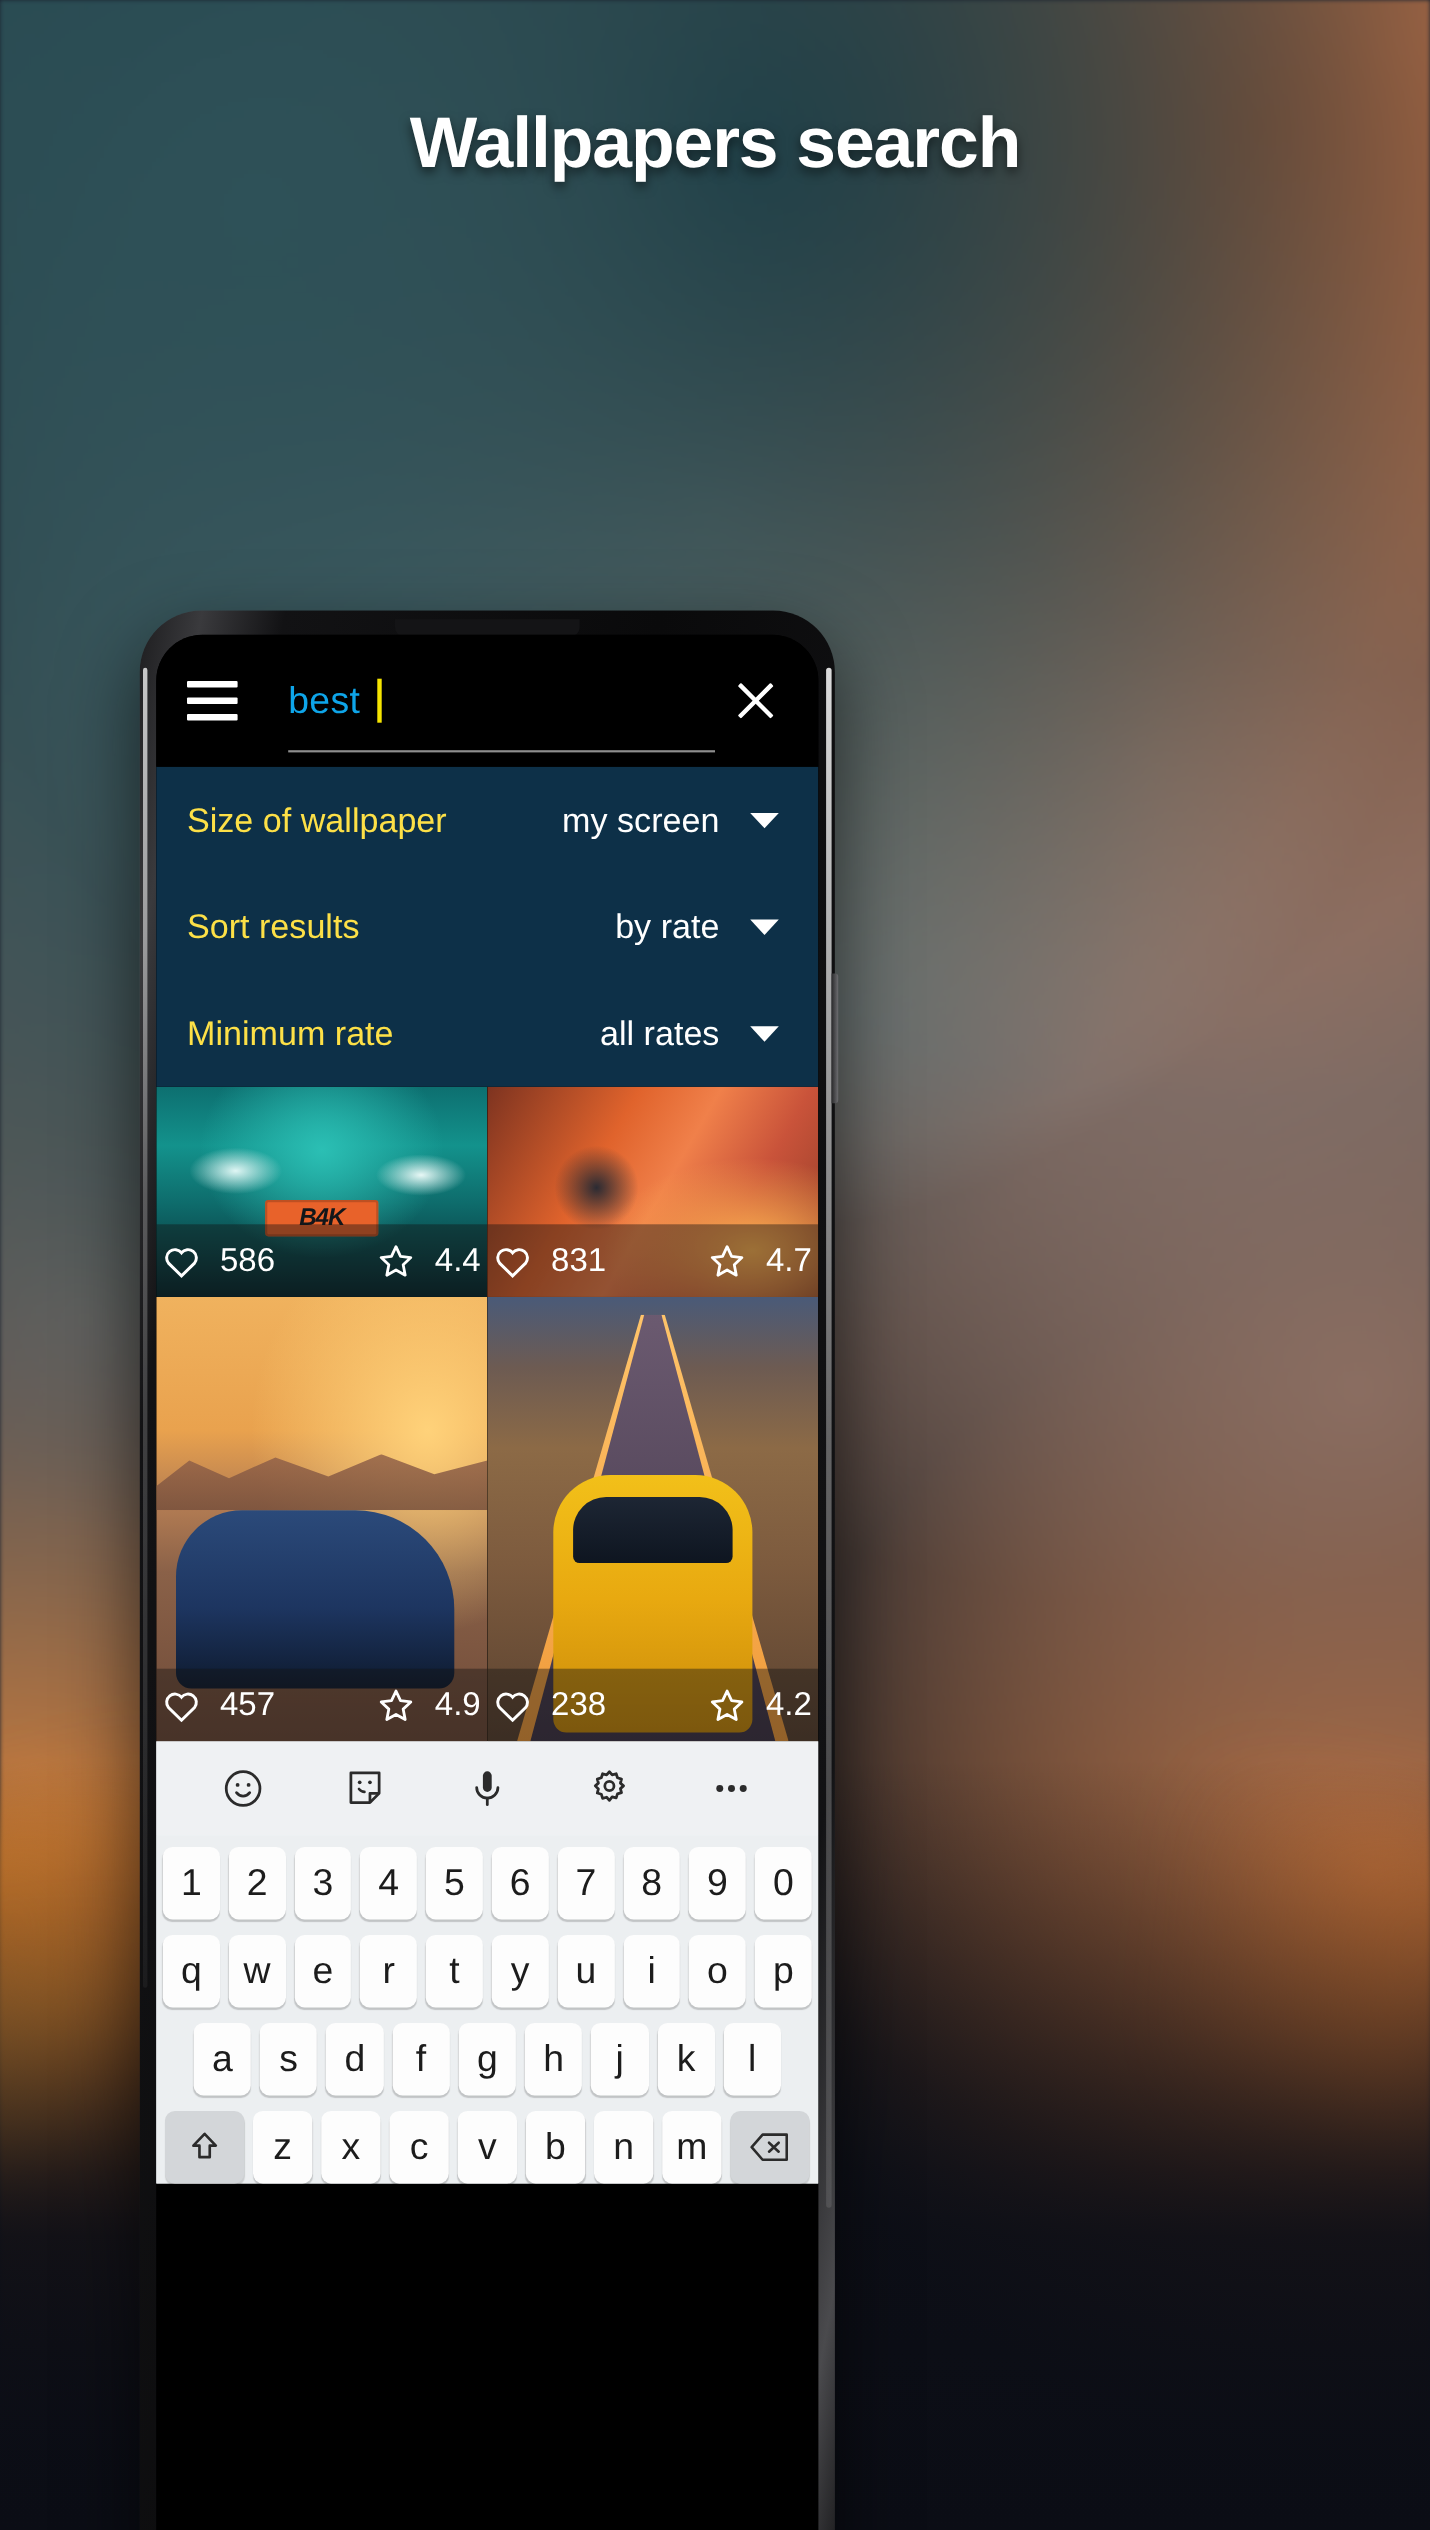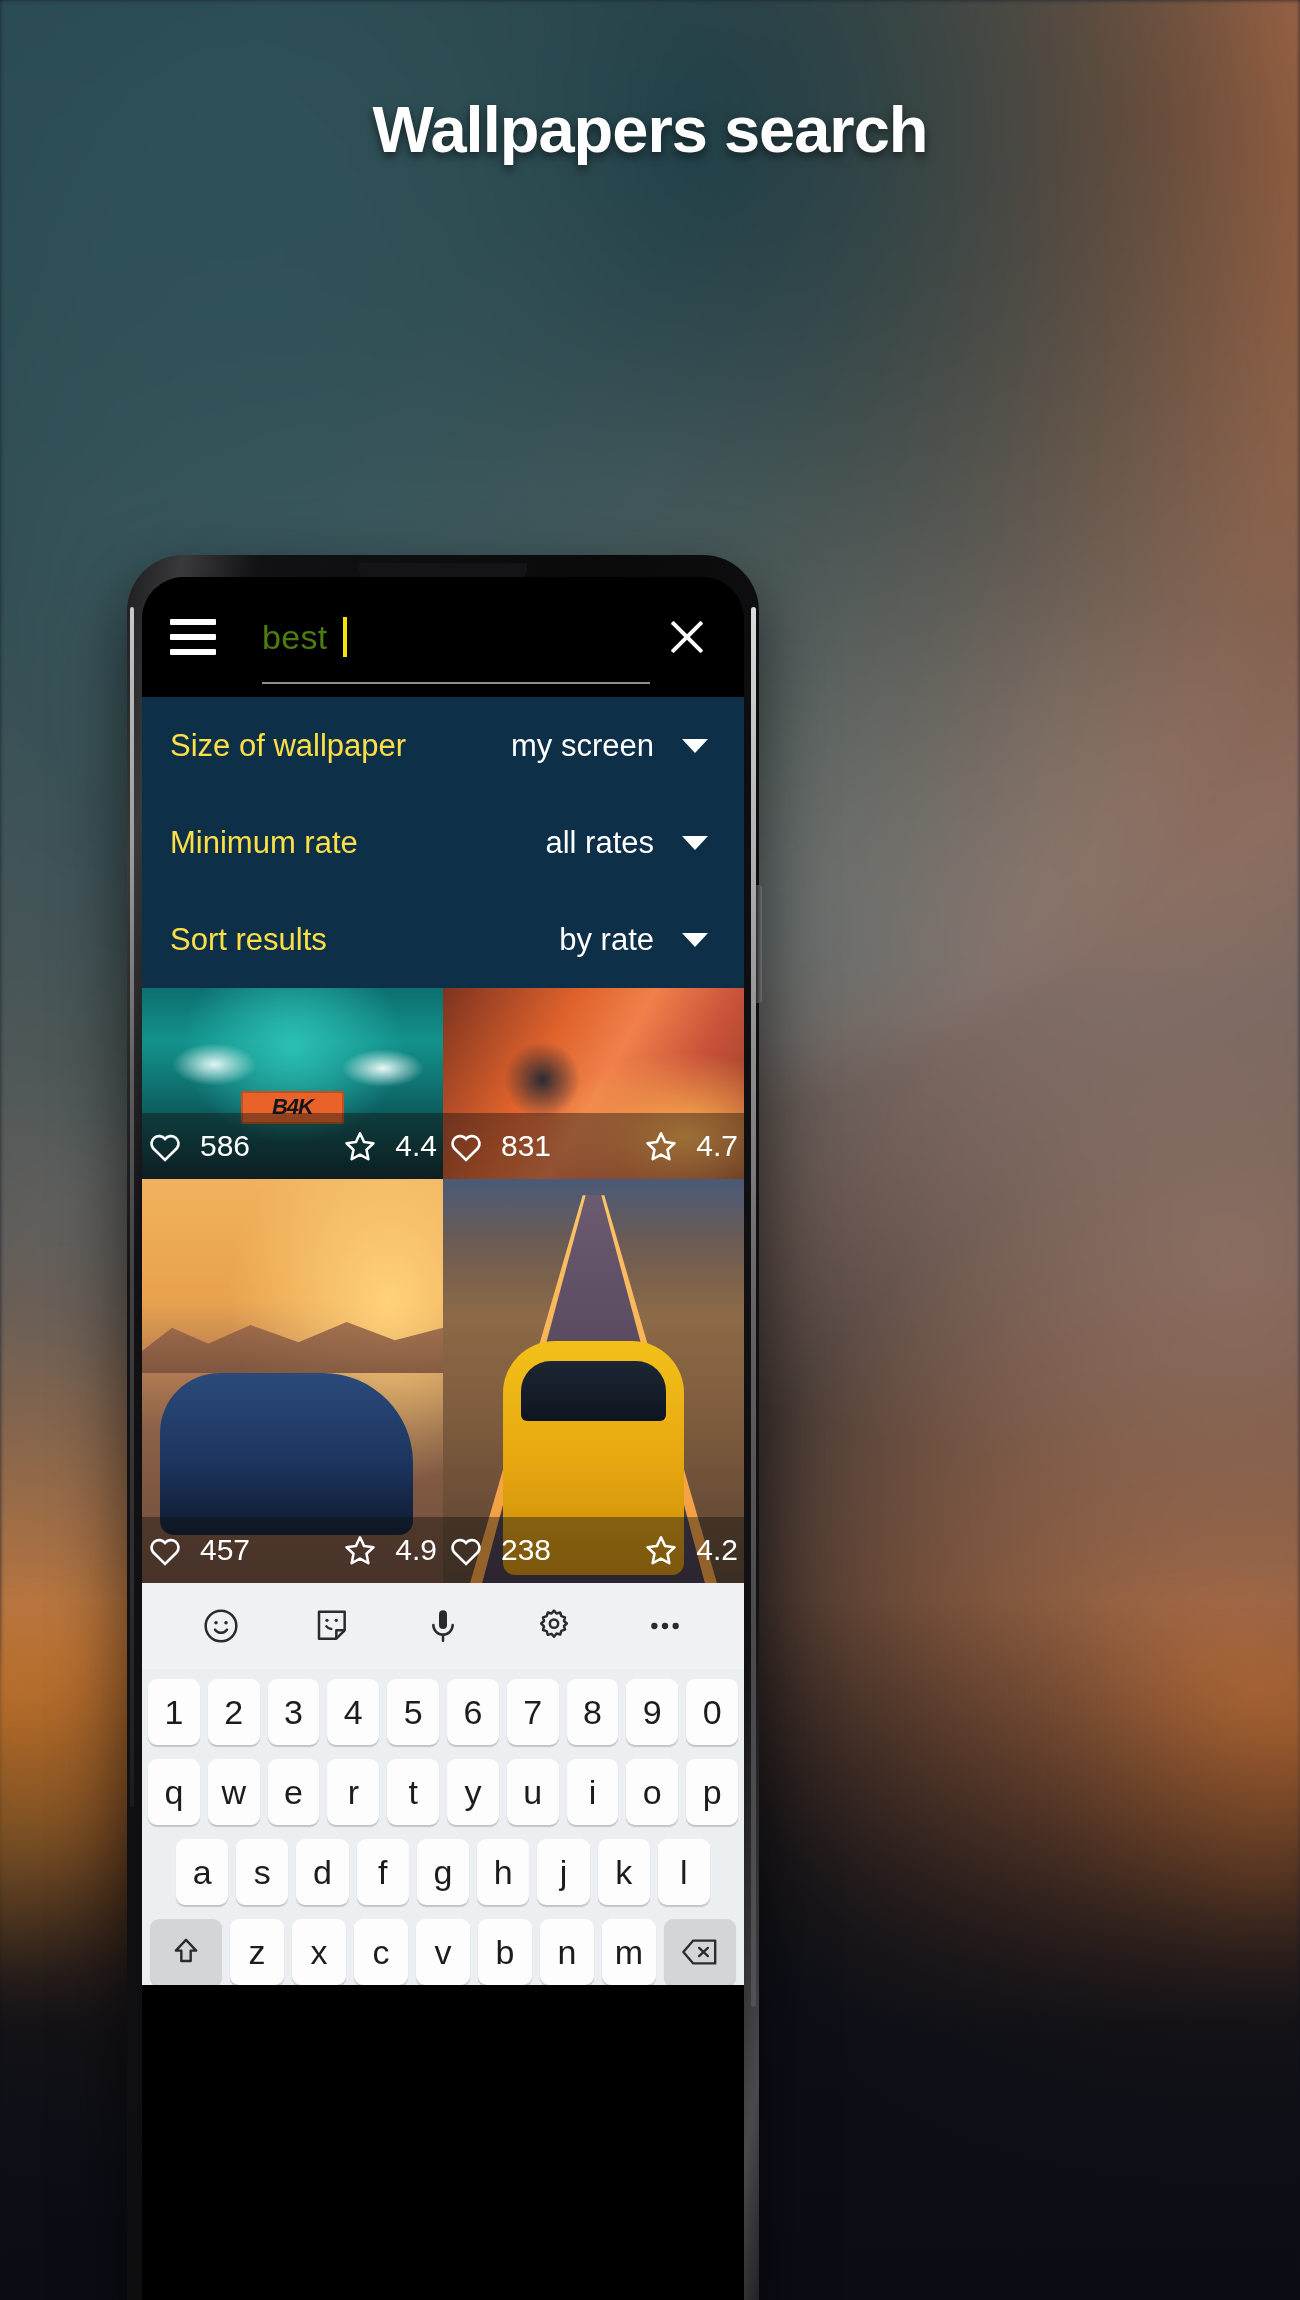--- a/index.html
+++ b/index.html
@@ -100,21 +100,21 @@
   }
 
   
   .appbar {
     height:120px; background:#000; position:relative;
     display:flex; align-items:center; padding:0 24px;
   }
   .hamburger { width:46px; height:36px; display:flex; flex-direction:column; justify-content:space-between; margin-left:4px; cursor:pointer; }
   .hamburger span { display:block; height:6px; background:#fff; border-radius:1px; }
   .search-wrap { flex:1; margin-left:46px; margin-right:16px; position:relative; height:74px; display:flex; align-items:center; }
-  .search-text { font-size:34px; color:#4d7c0f; letter-spacing:.3px; }
+  .search-text { font-size:34px; color:#0ea5e9; letter-spacing:.3px; }
   .caret { display:inline-block; width:4px; height:40px; background:#f5e400; margin-left:16px; vertical-align:middle; }
   .search-underline { position:absolute; left:0; right:-6px; bottom:-10px; height:2px; background:#8e8e8e; }
   .close-x { width:54px; height:54px; position:relative; margin-right:6px; cursor:pointer; }
   .close-x::before, .close-x::after {
     content:""; position:absolute; left:50%; top:50%; width:42px; height:4px; background:#fff; border-radius:1px;
   }
   .close-x::before { transform:translate(-50%,-50%) rotate(45deg); }
   .close-x::after  { transform:translate(-50%,-50%) rotate(-45deg); }
 
   
@@ -276,28 +276,28 @@
 
     <div class="settings">
 
       <div class="setting-row">
         <span class="setting-label">Size of wallpaper</span>
         <span class="setting-value">my screen</span>
         <span class="caret-down"></span>
       </div>
 
       <div class="setting-row">
+        <span class="setting-label">Sort results</span>
+        <span class="setting-value">by rate</span>
+        <span class="caret-down"></span>
+      </div>
+
+      <div class="setting-row">
         <span class="setting-label">Minimum rate</span>
         <span class="setting-value">all rates</span>
-        <span class="caret-down"></span>
-      </div>
-
-      <div class="setting-row">
-        <span class="setting-label">Sort results</span>
-        <span class="setting-value">by rate</span>
         <span class="caret-down"></span>
       </div>
 
     </div>
 
     <div class="grid">
 
       <div class="cell r1">
         <div class="thumb car-teal"></div>
         <div class="plate-txt">B4K</div>

